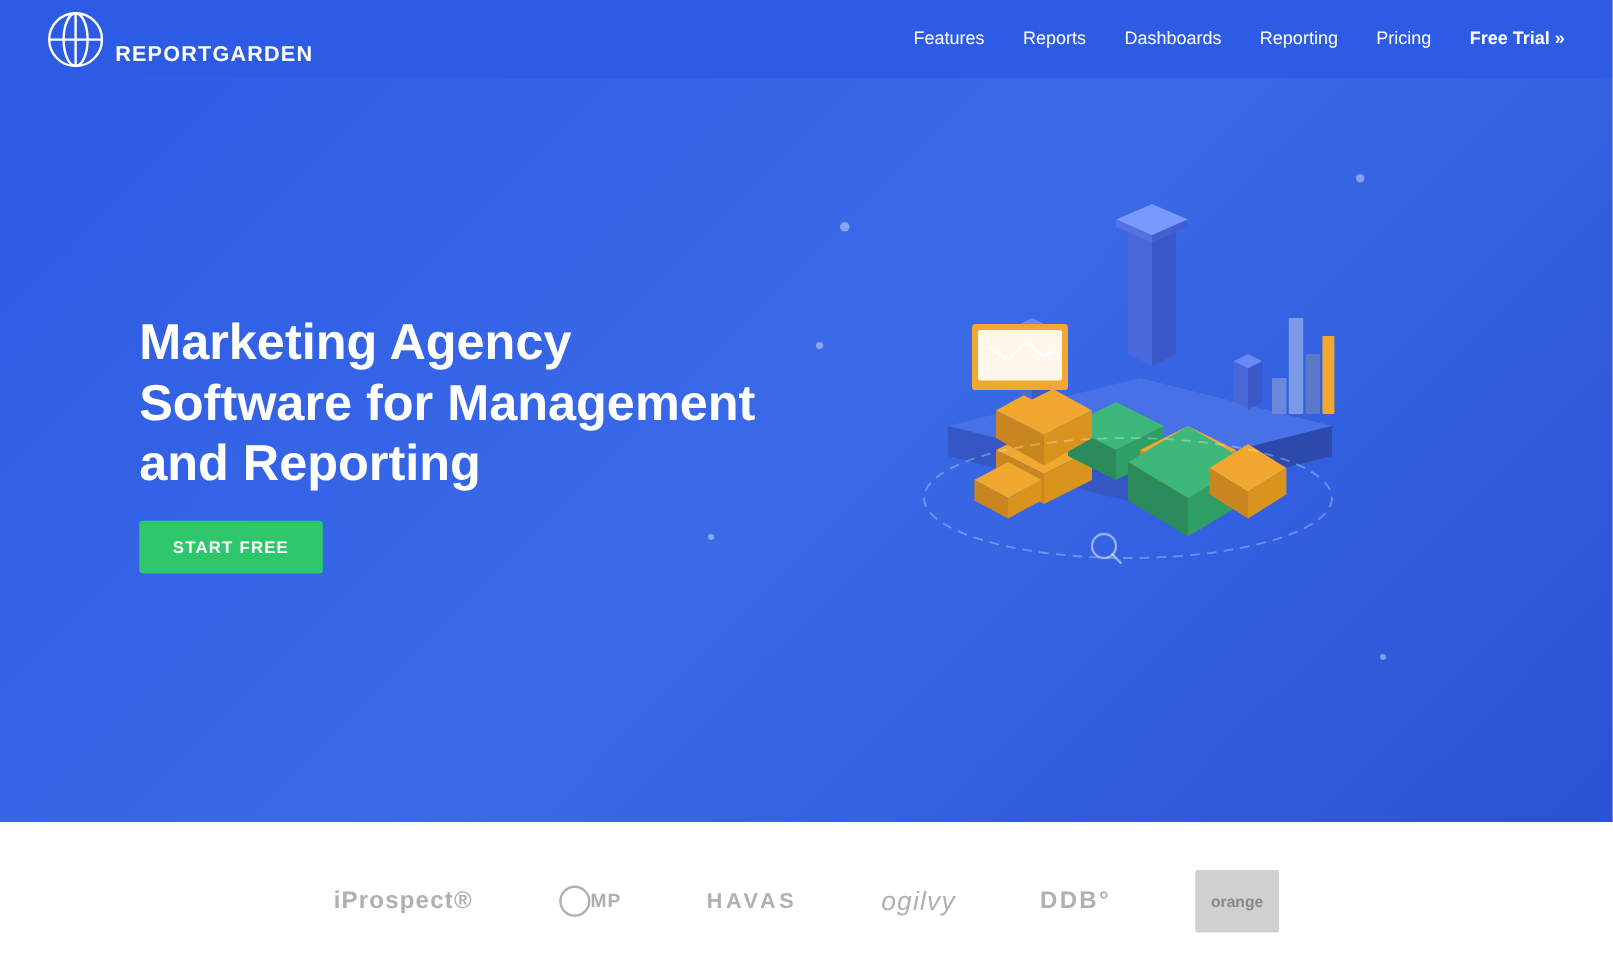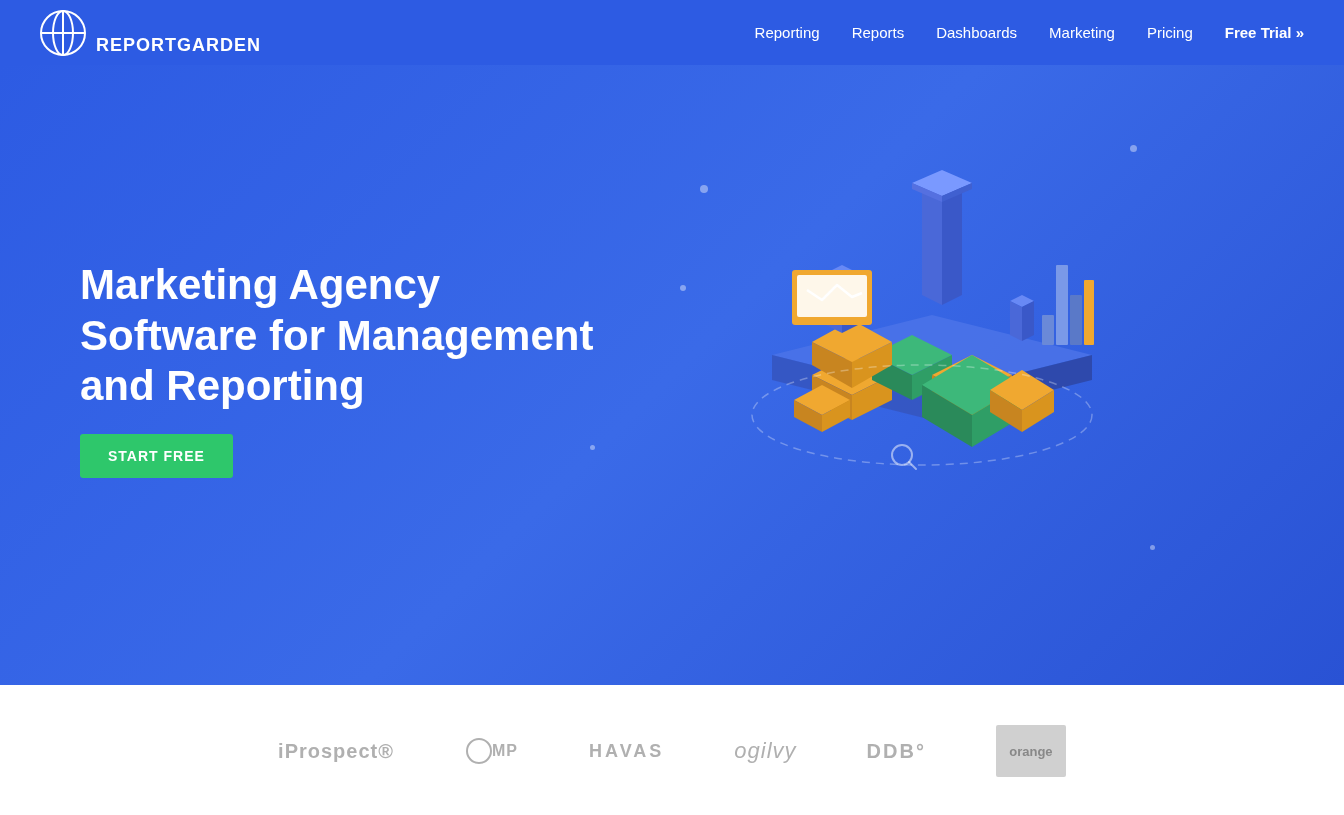--- a/index.html
+++ b/index.html
@@ -49,21 +49,21 @@
       font-weight: 600;
       cursor: pointer;
     }
 
     
     .hero {
       background: linear-gradient(135deg, #2d5be3 0%, #3a6ae8 50%, #2952d4 100%);
       min-height: 620px;
       display: flex;
       align-items: center;
-      padding: 60px 80px 60px 80px;
+      padding: 60px 80px 60px 116px;
       position: relative;
       overflow: hidden;
     }
     .hero-left {
       flex: 1;
       max-width: 520px;
       z-index: 2;
     }
     .hero-title {
       color: #ffffff;
@@ -161,24 +161,24 @@
   <div class="logo-area">
     <svg class="logo-icon" viewBox="0 0 46 46" fill="none" xmlns="http://www.w3.org/2000/svg">
       <circle cx="23" cy="23" r="22" stroke="white" stroke-width="2" fill="none"></circle>
       <ellipse cx="23" cy="23" rx="10" ry="22" stroke="white" stroke-width="2" fill="none"></ellipse>
       <line x1="1" y1="23" x2="45" y2="23" stroke="white" stroke-width="2"></line>
       <line x1="23" y1="1" x2="23" y2="45" stroke="white" stroke-width="2"></line>
     </svg>
     <span class="logo-text">REPORTGARDEN</span>
   </div>
   <nav class="nav">
-    <a class="nav-item">Reporting</a>
+    <a class="nav-item">Features</a>
     <a class="nav-item">Reports</a>
     <a class="nav-item">Dashboards</a>
-    <a class="nav-item">Marketing</a>
+    <a class="nav-item">Reporting</a>
     <a class="nav-item">Pricing</a>
     <a class="nav-free-trial">Free Trial »</a>
   </nav>
 </header>
 
 <section class="hero">
 
   <div class="dot" style="width:8px;height:8px;top:120px;left:700px;"></div>
   <div class="dot" style="width:6px;height:6px;top:220px;left:680px;"></div>
   <div class="dot" style="width:5px;height:5px;top:380px;left:590px;"></div>

